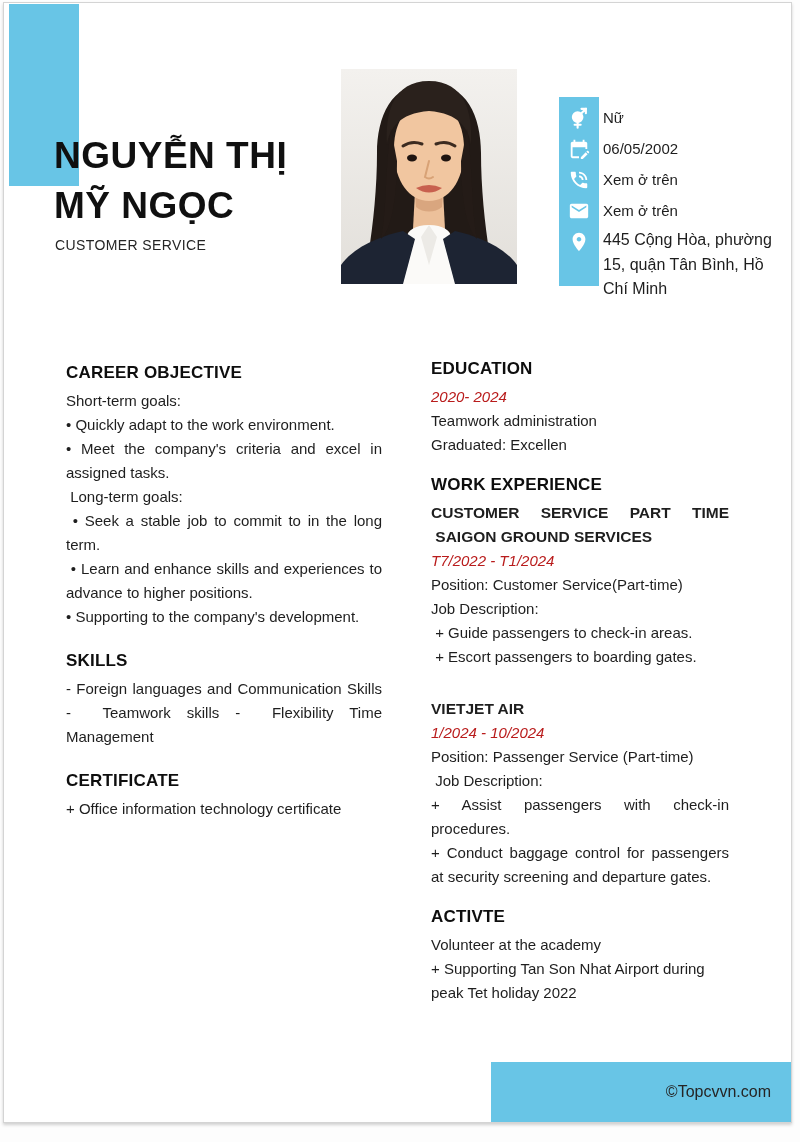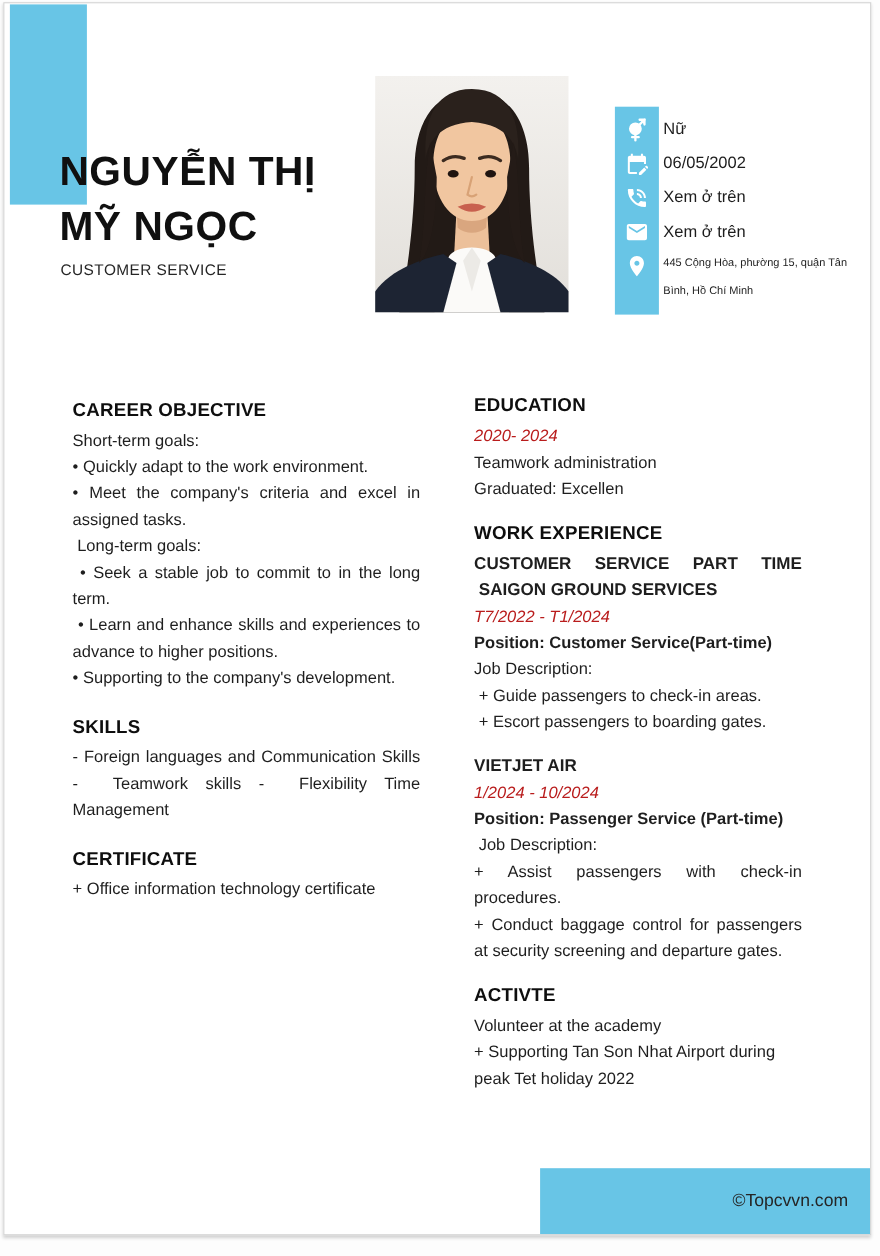--- a/index.html
+++ b/index.html
@@ -24,37 +24,37 @@
 
   
   .icon-bar { position:absolute; left:555px; top:94px; width:40px; height:189px;
     background:var(--accent); padding-top:5px; }
   .icon-cell { width:40px; height:31px; display:flex; align-items:center;
     justify-content:center; }
   .icon-cell svg { width:22px; height:22px; fill:#ffffff; }
   .contact-texts { position:absolute; left:599px; top:99px; width:172px; }
   .contact-row { height:31px; line-height:31px; font-size:15px; color:#1d1d1d;
     white-space:nowrap; }
-  .contact-address { margin-top:2px; font-size:10px; line-height:24.5px; color:#1d1d1d; }
+  .contact-address { margin-top:2px; font-size:16px; line-height:24.5px; color:#1d1d1d; }
 
   
   .col { position:absolute; font-size:15px; line-height:24px; color:#1e1e1e; }
   .col-left  { left:62px;  top:358px; width:316px; }
   .col-right { left:427px; top:354px; width:298px; }
   .sec-heading { font-size:17px; font-weight:bold; color:#0e0e0e; line-height:24px;
     margin-bottom:4px; letter-spacing:.2px; }
   .sec-gap { margin-top:20px; }
   .sec-gap-sm { margin-top:16px; }
   .para { text-align:justify; white-space:pre-wrap; }
   .line { white-space:pre-wrap; }
-  .bold { font-weight:bold; }
+  .bold { font-weight:normal; }
   .subhead { font-weight:bold; font-size:15.5px; }
   .stretch { text-align:justify; text-align-last:justify; }
   .date { font-style:italic; color:#b91c1c; }
-  .entry-gap { margin-top:16px; }
+  .entry-gap { margin-top:28px; }
 
   
   .footer-bar { position:absolute; right:0; bottom:0; width:300px; height:60px;
     background:var(--accent); display:flex; align-items:center;
     justify-content:flex-end; padding-right:20px; }
   .footer-credit { font-size:16px; color:#252525; }
 </style>
 </head>
 <body>
 

